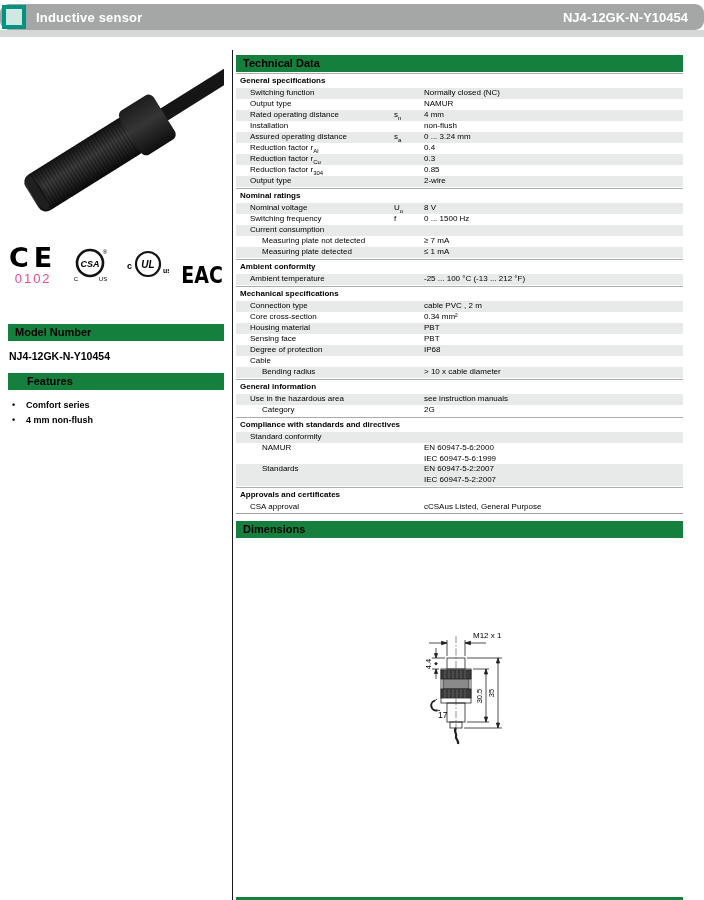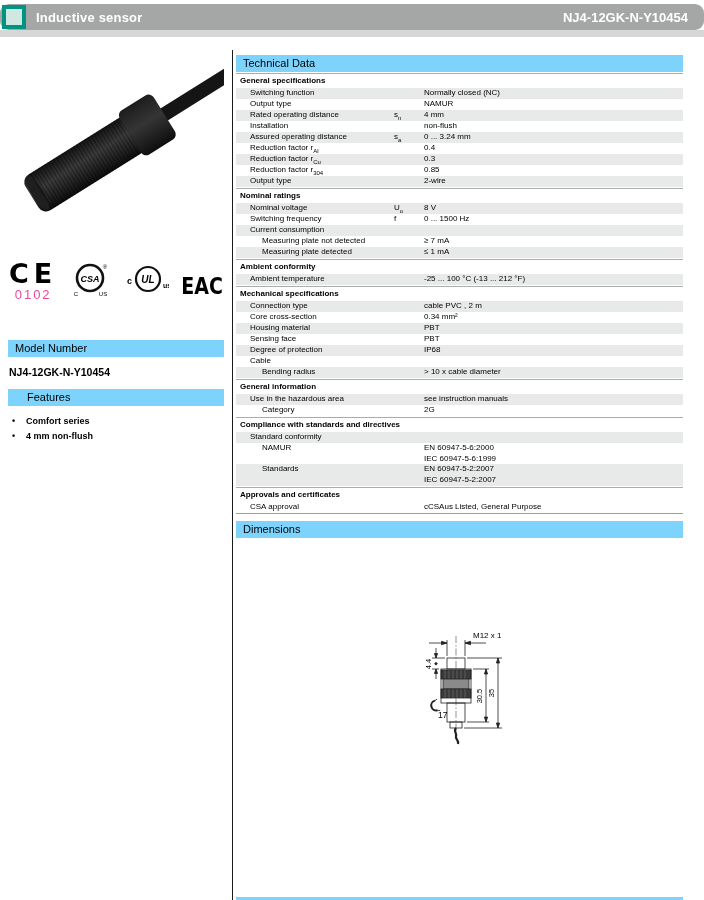--- a/index.html
+++ b/index.html
@@ -13,27 +13,27 @@
             box-sizing:border-box;margin-left:2px;}
   .topbar-title{color:#fff;font-weight:bold;font-size:13px;margin-left:10px;letter-spacing:.2px;}
   .topbar-model{color:#fff;font-weight:bold;font-size:13px;margin-left:auto;margin-right:16px;}
   .substrip{position:absolute;top:30px;left:0;width:704px;height:7px;background:#d6d8d8;}
 
   
   .divider{position:absolute;left:232px;top:50px;width:1px;height:850px;background:#1a1a1a;}
   .leftcol{position:absolute;left:8px;top:45px;width:216px;}
   .rightcol{position:absolute;left:236px;top:55px;width:447px;}
 
-  .banner{background:#7dd3fc;color:#000;font-weight:normal;font-size:11px;line-height:13px;
+  .banner{background:#15803d;color:#000;font-weight:bold;font-size:11px;line-height:13px;
           padding:2px 0 2px 7px;}
 
   
   .photo{display:block;width:216px;height:192px;}
-  .logos{display:flex;align-items:center;justify-content:space-between;
-         margin-top:22px;height:42px;padding:0 1px;}
+  .logos{display:flex;align-items:flex-end;justify-content:space-between;
+         margin-top:6px;height:42px;padding:0 1px;}
   .ce{display:flex;flex-direction:column;align-items:center;line-height:1;}
   .ce-mark{font-size:27px;font-weight:bold;letter-spacing:5px;font-family:"DejaVu Sans",sans-serif;}
   .ce-num{font-size:13px;color:#ec4899;margin-top:1px;letter-spacing:2px;}
   .eac{font-size:19px;font-weight:800;font-family:"DejaVu Sans",sans-serif;
        transform:scaleY(1.25);letter-spacing:0px;margin-top:10px;}
   .model-banner{margin-top:39px;}
   .model-value{font-size:10.5px;font-weight:bold;margin:9px 0 0 1px;}
   .features-banner{margin-top:11px;padding-left:19px;}
   .featlist{margin:8px 0 0 2px;}
   .feat{display:flex;font-size:9px;font-weight:bold;line-height:15px;}

